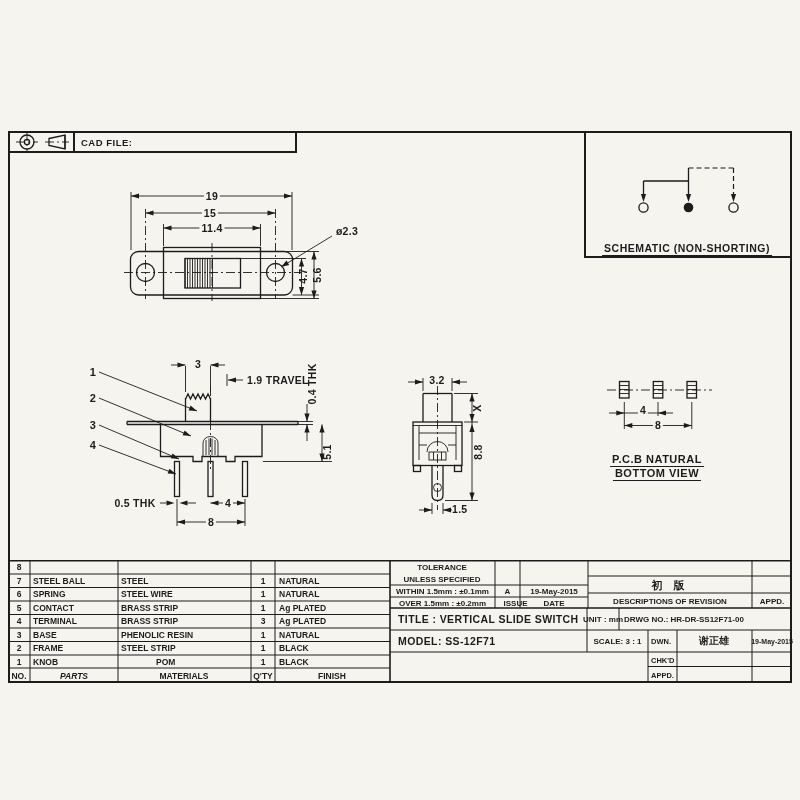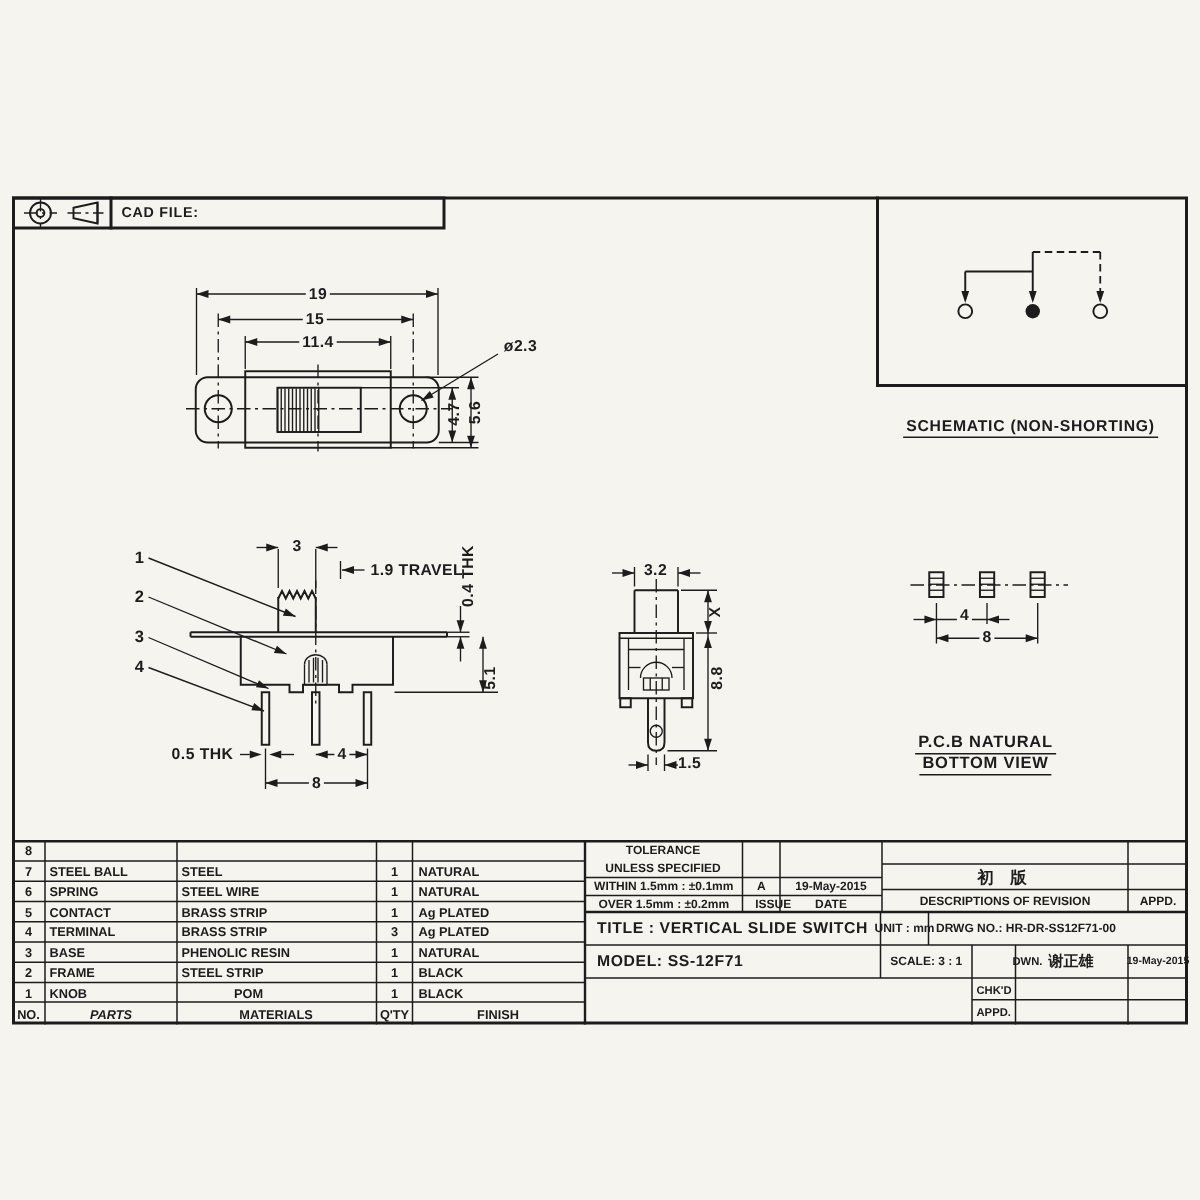--- a/index.html
+++ b/index.html
@@ -9,21 +9,21 @@
   svg .s{stroke:#1c1c1c;fill:none;}
   svg .w13{stroke-width:1.3;} svg .w09{stroke-width:0.9;} svg .w16{stroke-width:1.6;} svg .w1{stroke-width:1;}
   svg .cl{stroke:#1c1c1c;stroke-width:0.9;fill:none;stroke-dasharray:9 3 2 3;}
   svg .dash{stroke:#1c1c1c;stroke-width:1.2;fill:none;stroke-dasharray:5 3;}
   svg .ar{fill:#1c1c1c;stroke:none;}
   .txt{position:absolute;font-weight:bold;white-space:nowrap;transform:translate(-50%,-50%);}
   .tl{position:absolute;font-weight:bold;white-space:nowrap;transform:translate(0,-50%);}
   .vtxt{position:absolute;font-weight:bold;white-space:nowrap;transform:translate(-50%,-50%) rotate(-90deg);}
   .dim{font-size:10.5px;letter-spacing:0.3px;}
   .onln{background:#f6f4ef;padding:0 2px;}
-  .lbl{font-size:11px;letter-spacing:0.5px;border-bottom:1.6px solid #1c1c1c;padding:0 2px 1px 2px;margin-top:36px;}
+  .lbl{font-size:11px;letter-spacing:0.5px;border-bottom:1.6px solid #1c1c1c;padding:0 2px 1px 2px;}
   .cell{font-size:8.5px;} .cell7{font-size:7px;} .cell8{font-size:8px;}
   .frame{position:absolute;left:8px;top:131px;width:784px;height:552px;
          border:2px solid #1c1c1c;box-sizing:border-box;}
   .cadbox{position:absolute;left:8px;top:131px;width:289px;height:22px;
           border:2px solid #1c1c1c;box-sizing:border-box;}
   .vline{position:absolute;background:#1c1c1c;}
 </style>
 </head>
 <body>
 
@@ -414,19 +414,19 @@
 
   <span class="txt" style="left:670px;top:584.5px;font-size:11px;letter-spacing:4px;">初 版</span>
   <span class="txt cell8" style="left:670px;top:600.5px;">DESCRIPTIONS OF REVISION</span>
   <span class="txt cell8" style="left:772px;top:600.5px;">APPD.</span>
 
   <span class="tl" style="left:398px;top:619px;font-size:10.5px;letter-spacing:0.4px;">TITLE :  VERTICAL SLIDE SWITCH</span>
   <span class="txt cell8" style="left:603px;top:619px;">UNIT :  mm</span>
   <span class="tl cell8" style="left:624px;top:619px;">DRWG NO.:  HR-DR-SS12F71-00</span>
   <span class="tl" style="left:398px;top:641px;font-size:10.5px;letter-spacing:0.4px;">MODEL:  SS-12F71</span>
   <span class="txt cell8" style="left:617.5px;top:641px;">SCALE: 3 : 1</span>
-  <span class="tl" style="left:651px;top:641px;font-size:7.5px;margin-left:24px;">DWN.</span>
+  <span class="tl" style="left:651px;top:641px;font-size:7.5px;">DWN.</span>
   <span class="txt" style="left:714px;top:641px;font-size:10px;">谢正雄</span>
   <span class="txt cell7" style="left:772px;top:641px;">19-May-2015</span>
   <span class="tl" style="left:651px;top:659.5px;font-size:7.5px;">CHK'D</span>
   <span class="tl" style="left:651px;top:674.5px;font-size:7.5px;">APPD.</span>
 
 </div>
 
 </body></html>

